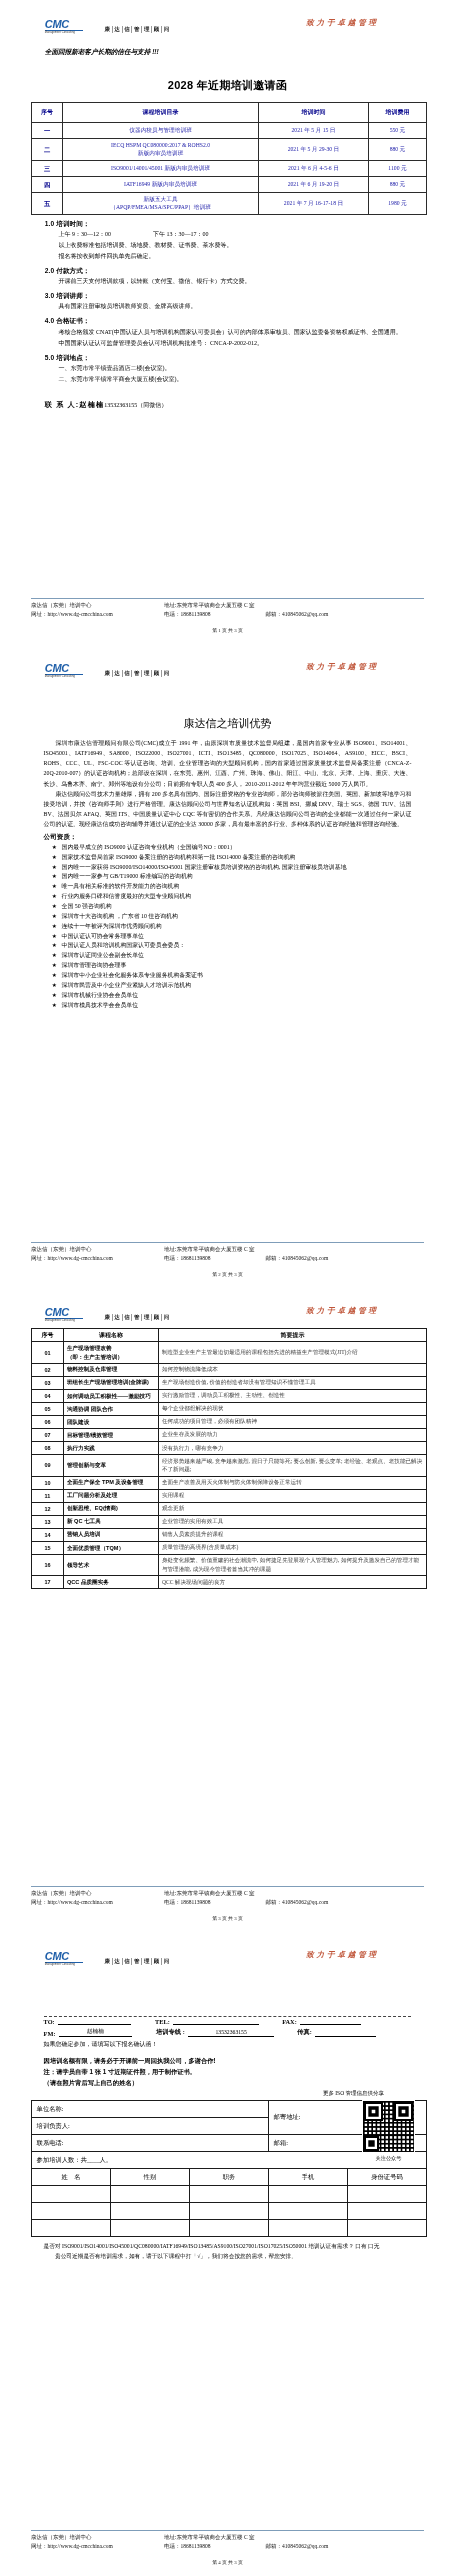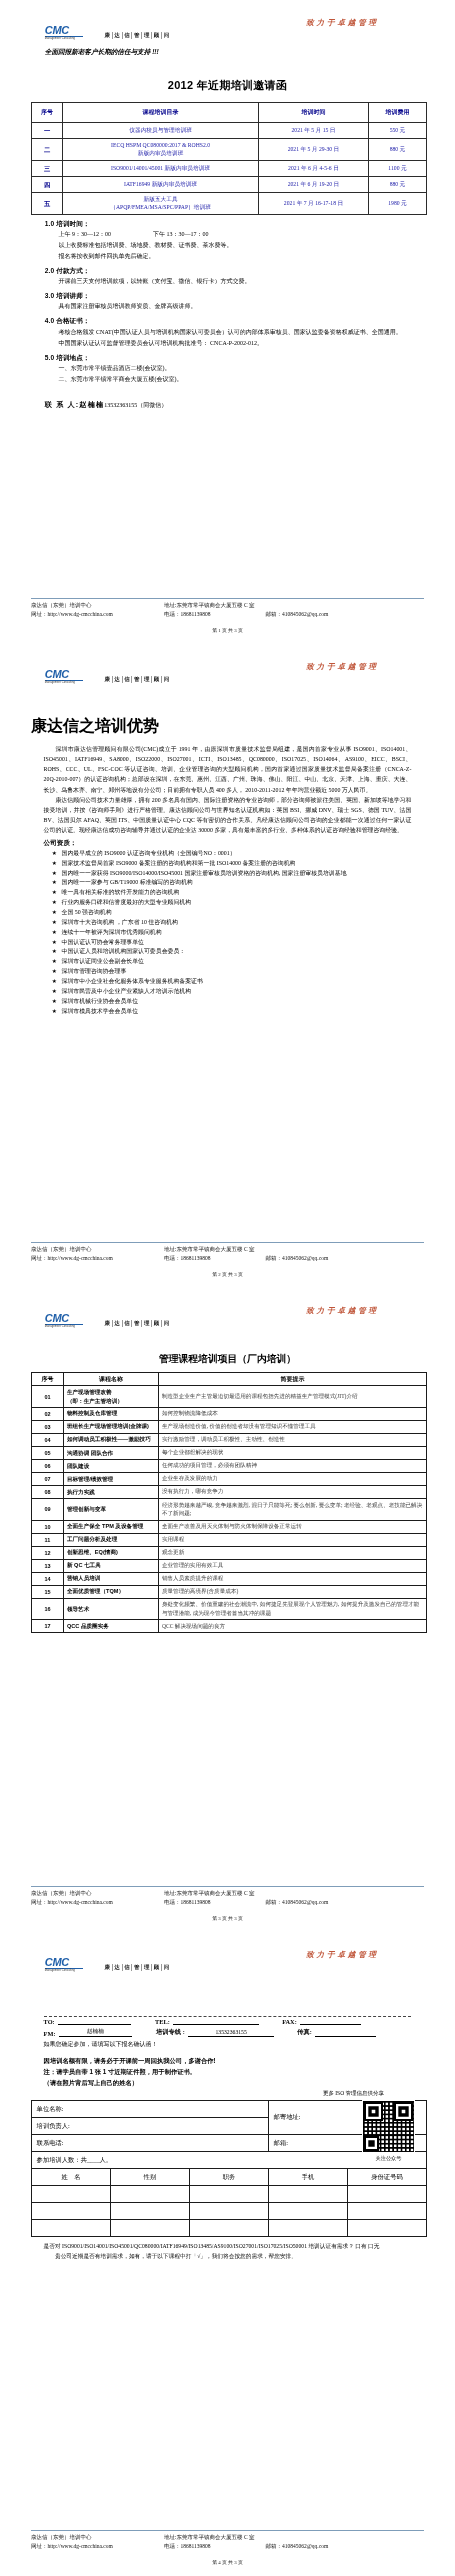--- a/index.html
+++ b/index.html
@@ -23,21 +23,21 @@
 
   
   .letterhead {
     position: relative;
     height: 24px;
     margin-bottom: 1.1px;
   }
   .logo-block {
     position: absolute;
     left: 13.8px;
-    top: 10px;
+    top: 4px;
     display: flex;
     align-items: flex-end;
     gap: 20px;
   }
   .cmc-mark { line-height: 1; }
   .cmc-mark .cmc-big {
     font-family: "Liberation Sans", sans-serif;
     font-weight: bold;
     font-style: italic;
     font-size: 11px;
@@ -182,23 +182,24 @@
   .foot-grid .r2 .mail { margin-left: 55px; }
   .pg-num {
     text-align: center;
     font-size: 4.9px;
     margin-top: 8px;
     color: #222;
   }
 
   
   .adv-title {
-    font-family: "Liberation Sans", sans-serif;
-    font-size: 16px;
-    font-weight: bold;
+    text-align: center;
+    font-family: "Liberation Sans", sans-serif;
+    font-size: 11px;
+    font-weight: normal;
     margin: 33px 0 6.9px 0;
   }
   .para {
     font-size: 5.9px;
     line-height: 1.72;
     text-align: justify;
     text-justify: inter-ideograph;
     margin: 0 12.6px 0 12.6px;
     text-indent: 2em;
   }
@@ -406,21 +407,21 @@
         <span>理</span>
         <span>顾</span>
         <span>问</span>
       </div>
     </div>
     <div class="slogan">致力于卓越管理</div>
   </div>
 
   <div class="banner">全面回报新老客户长期的信任与支持 !!!</div>
 
-  <div class="doc-title">2012 年近期培训邀请函</div>
+  <div class="doc-title">2028 年近期培训邀请函</div>
 
   <table class="sched">
     <colgroup>
         <col class="c-idx">
         <col class="c-name">
         <col class="c-date">
         <col class="c-fee">
       </colgroup>
     <thead>
       <tr>
@@ -576,21 +577,20 @@
         <span>信</span>
         <span>管</span>
         <span>理</span>
         <span>顾</span>
         <span>问</span>
       </div>
     </div>
     <div class="slogan">致力于卓越管理</div>
   </div>
 
-  <div class="course-title">管理课程培训项目（厂内培训）</div>
 
   <table class="courses">
     <colgroup>
         <col class="w-no">
         <col class="w-nm">
         <col>
       </colgroup>
     <thead>
       <tr>
         <th>序号</th>

